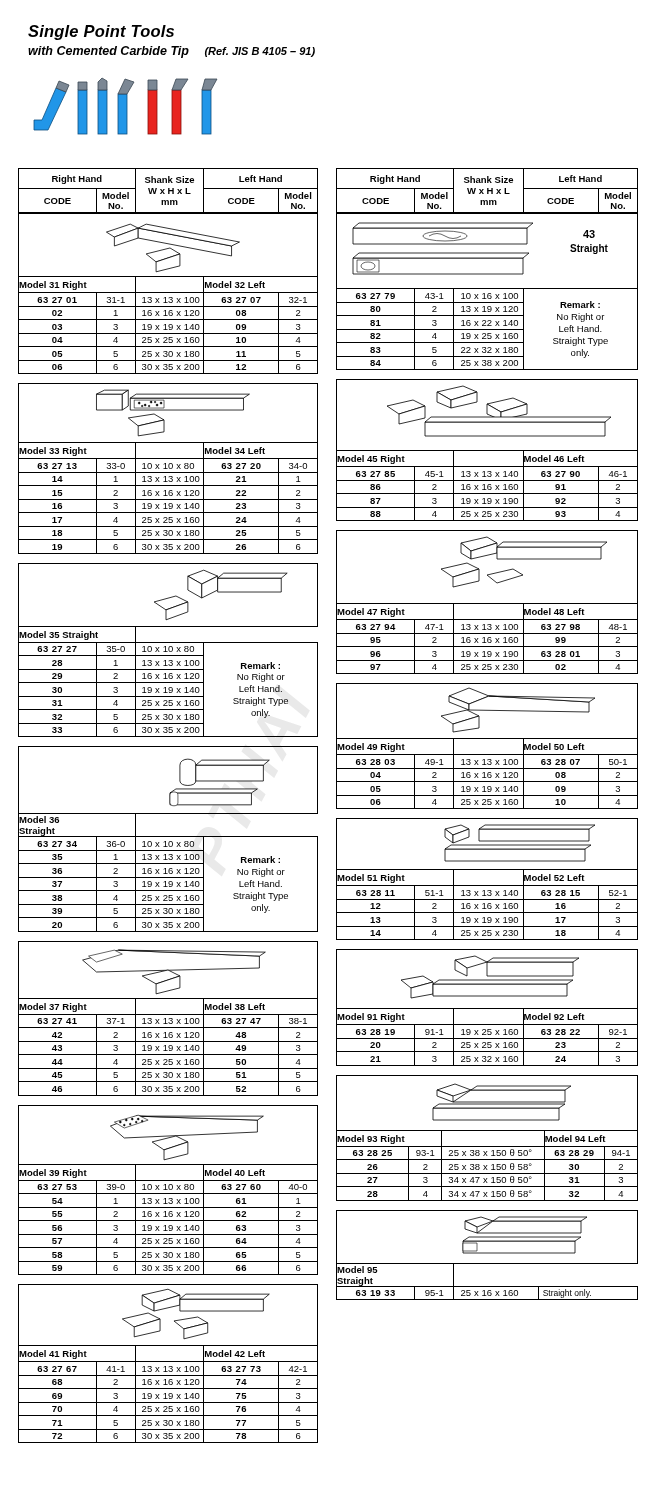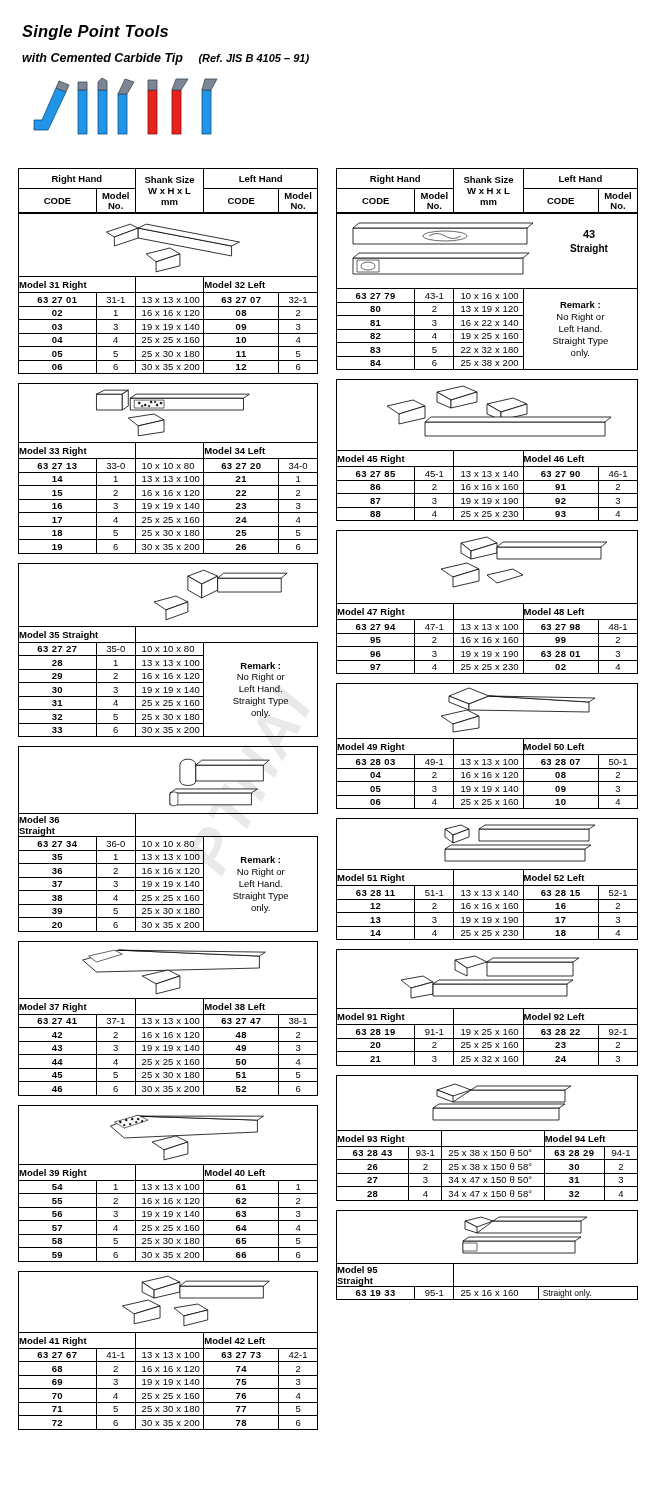--- a/index.html
+++ b/index.html
@@ -1,22 +1,22 @@
 <!DOCTYPE html>
 <html><head>
 <meta charset="utf-8">
 <style>
   html,body{margin:0;padding:0;background:#ffffff;}
   body{width:656px;height:1512px;position:relative;font-family:"Liberation Sans",sans-serif;color:#000;}
   .page{position:relative;width:656px;height:1512px;overflow:hidden;}
 
   
-  .hdr{position:absolute;left:22px;top:22px;}
+  .hdr{position:absolute;left:28px;top:22px;}
   .hdr h1{margin:0;font-size:16.5px;font-style:italic;font-weight:bold;letter-spacing:.2px;}
-  .hdr .sub{margin-top:10px;font-size:12.5px;font-style:italic;font-weight:bold;}
+  .hdr .sub{margin-top:3px;font-size:12.5px;font-style:italic;font-weight:bold;}
   .hdr .sub .ref{font-size:11px;margin-left:12px;}
 
   
   .toolstrip{position:absolute;left:26px;top:68px;width:240px;height:78px;}
   .toolstrip svg{display:block;}
 
   
   .wm{position:absolute;left:150px;top:745px;font-size:60px;color:#e9e9e9;
       transform:rotate(-62deg);font-style:italic;font-weight:bold;letter-spacing:4px;
       z-index:0;user-select:none;}
@@ -552,20 +552,27 @@
         </svg>
               </div>
       </td>
           </tr>
       <tr class="nmrow">
         <td colspan="2">Model 39 Right</td>
         <td class="noborder"></td>
         <td colspan="2">Model 40 Left</td>
       </tr>
       <tr class="coderow">
+        <td class="code bold">63 27 53</td>
+        <td>39-0</td>
+        <td class="size">10 x 10 x  80</td>
+        <td class="code bold">63 27 60</td>
+        <td>40-0</td>
+      </tr>
+      <tr class="coderow">
         <td class="code bold">54</td>
         <td>1</td>
         <td class="size">13 x 13 x 100</td>
         <td class="code bold">61</td>
         <td>1</td>
       </tr>
       <tr class="coderow">
         <td class="code bold">55</td>
         <td>2</td>
         <td class="size">16 x 16 x 120</td>
@@ -1115,21 +1122,21 @@
         </svg>
               </div>
       </td>
           </tr>
       <tr class="nmrow">
         <td colspan="2">Model 93 Right</td>
         <td class="noborder"></td>
         <td colspan="2">Model 94 Left</td>
       </tr>
       <tr class="coderow">
-        <td class="code bold">63 28 43</td>
+        <td class="code bold">63 28 25</td>
         <td>93-1</td>
         <td class="size">25 x 38 x 150  θ 50°</td>
         <td class="code bold">63 28 29</td>
         <td>94-1</td>
       </tr>
       <tr class="coderow">
         <td class="code bold">26</td>
         <td>2</td>
         <td class="size">25 x 38 x 150  θ 58°</td>
         <td class="code bold">30</td>

